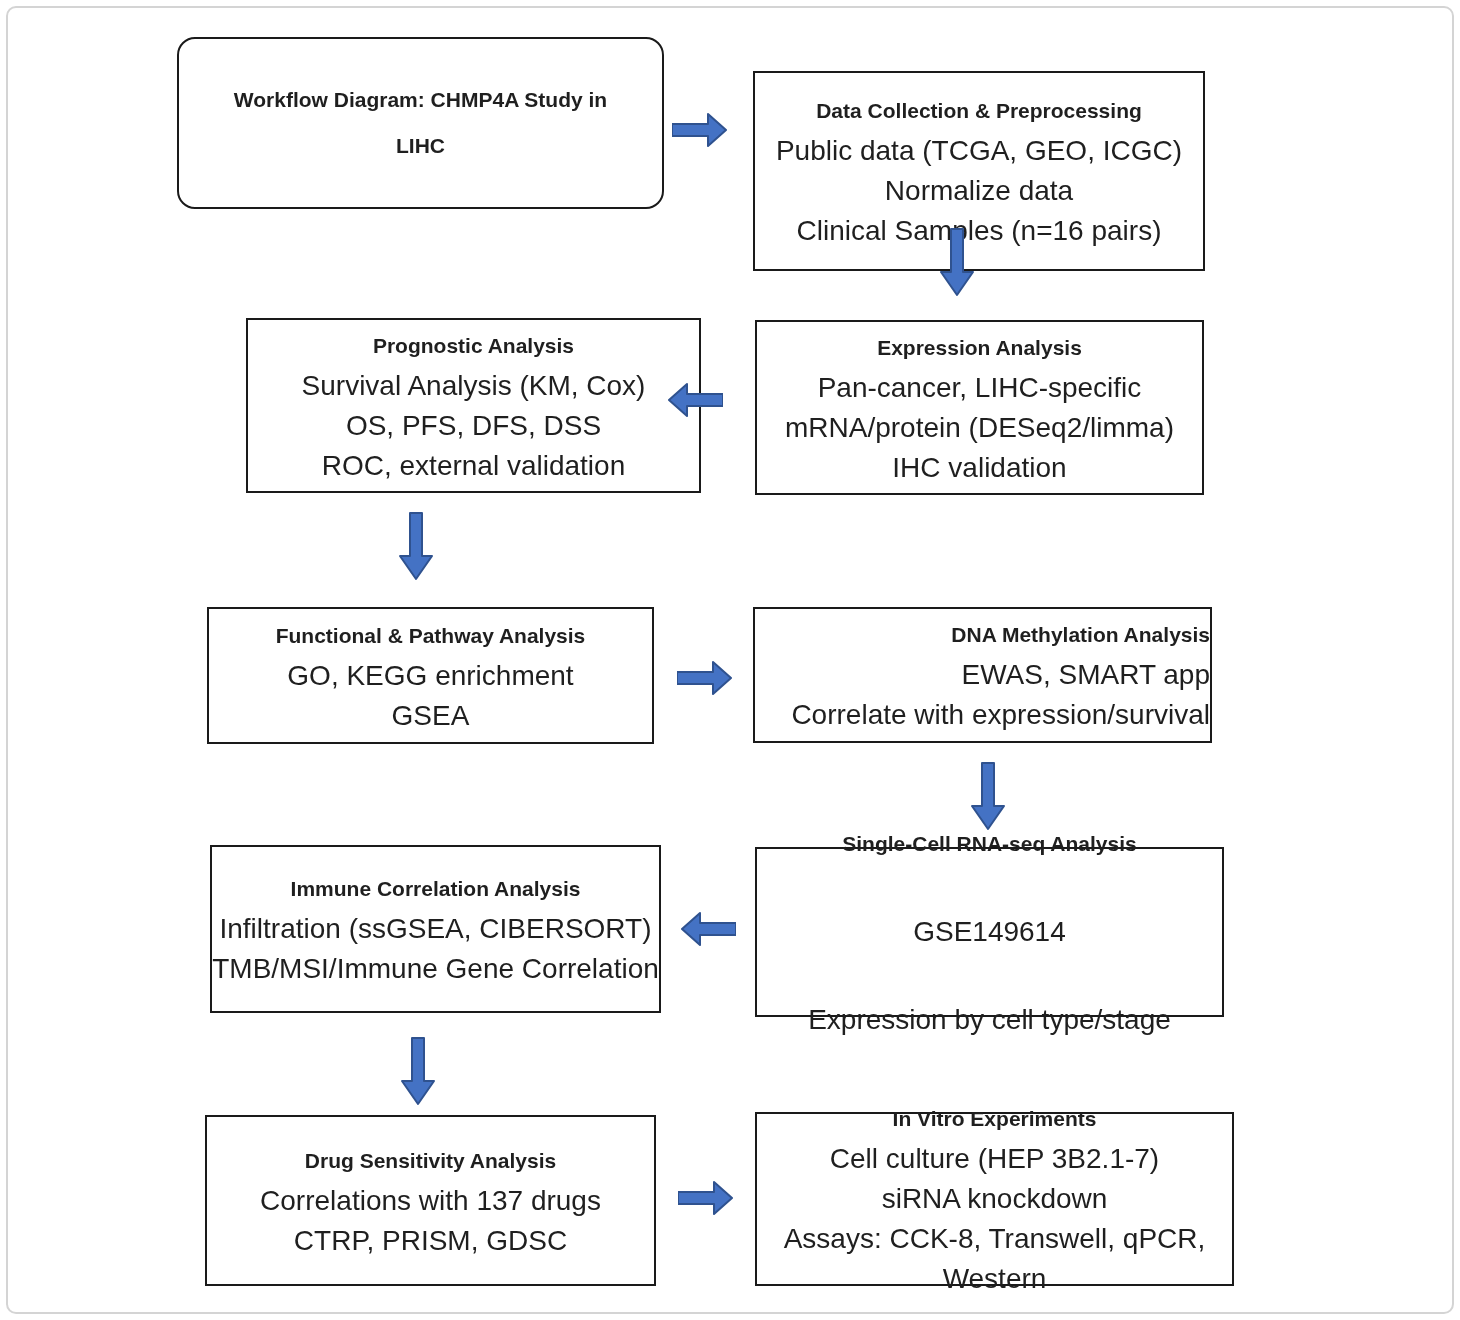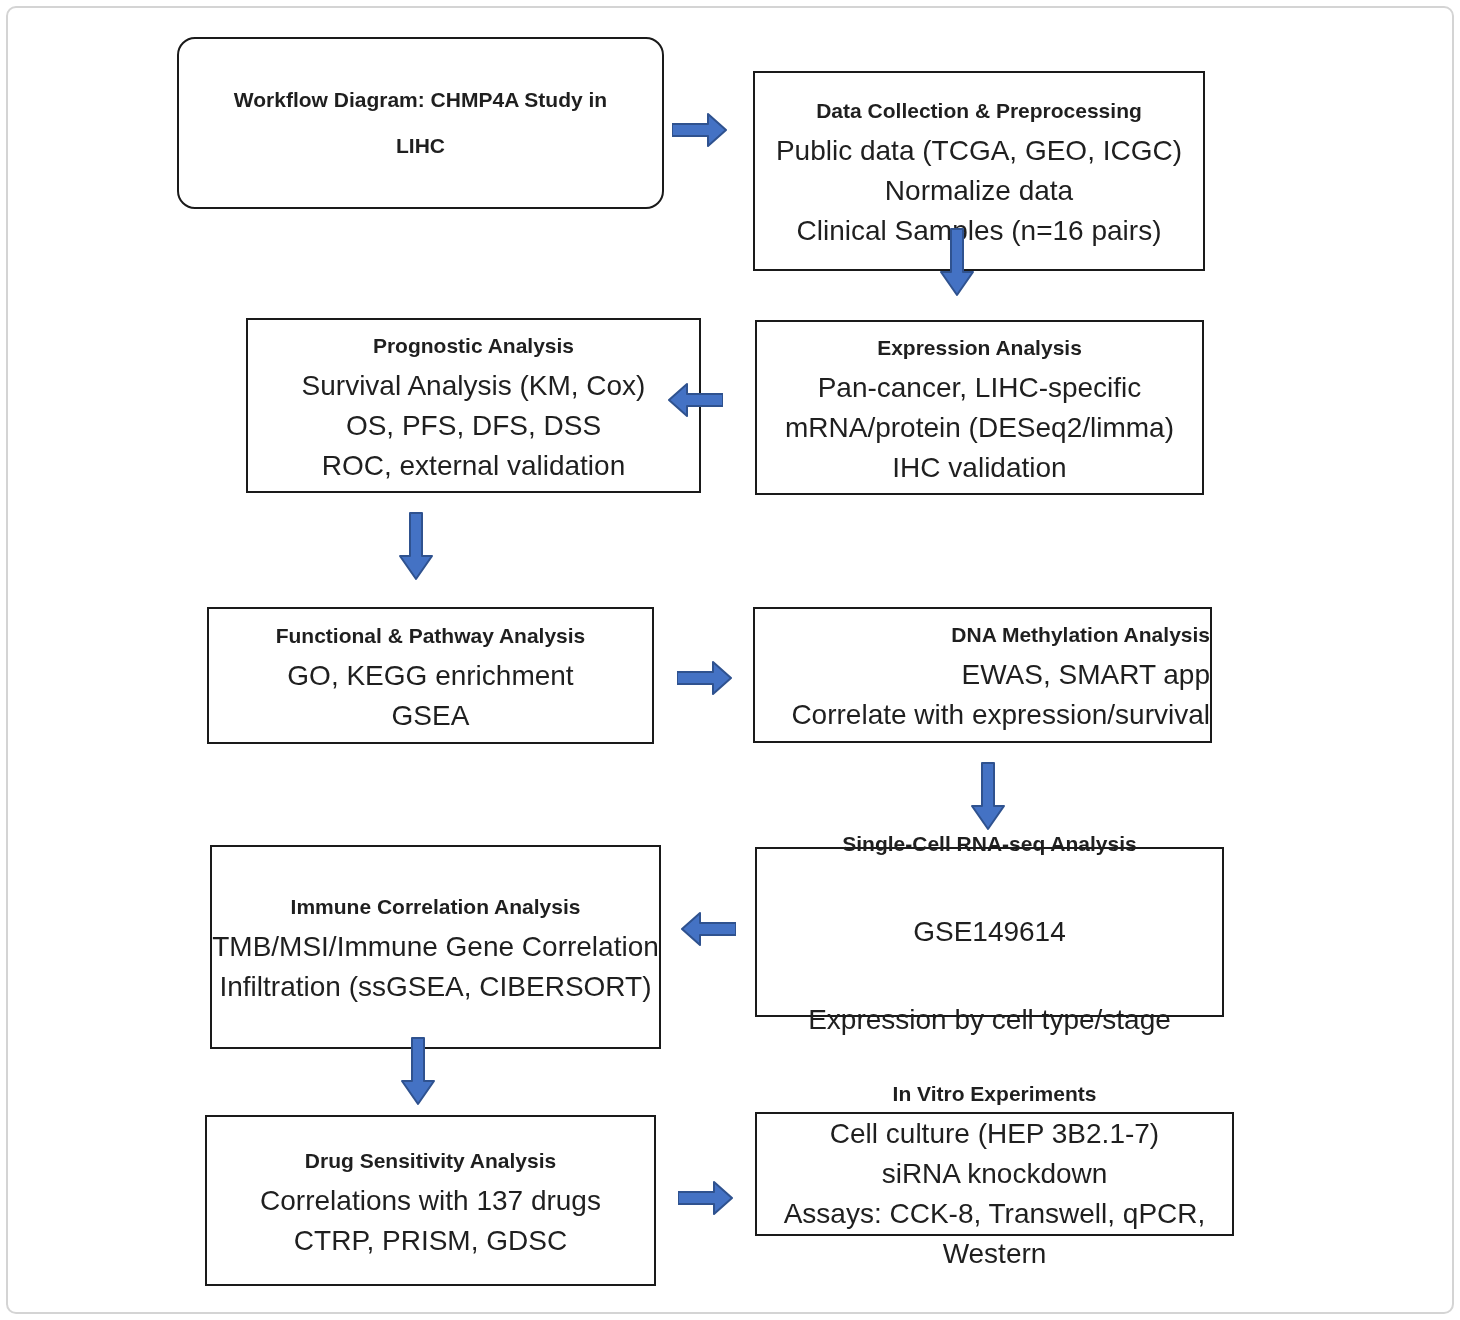--- a/index.html
+++ b/index.html
@@ -40,24 +40,24 @@
     font-weight: normal;
   }
   
   .b-workflow   { left: 177px; top: 37px;  width: 487px; height: 172px; border-radius: 18px; }
   .b-workflow .box-title { line-height: 46px; max-width: 424px; }
   .b-datacol    { left: 753px; top: 30px;  width: 452px; height: 200px; margin-top: 41px; }
   .b-prognostic { left: 198px; top: 318px; width: 455px; height: 175px; margin-left: 48px; }
   .b-expression { left: 755px; top: 320px; width: 449px; height: 175px; }
   .b-functional { left: 207px; top: 607px; width: 447px; height: 137px; }
   .b-methyl     { left: 753px; top: 607px; width: 459px; height: 136px; align-items: flex-end; }
-  .b-immune     { left: 210px; top: 845px; width: 451px; height: 204px; }
+  .b-immune     { left: 210px; top: 845px; width: 451px; height: 168px; }
   .b-singlecell { left: 755px; top: 847px; width: 469px; height: 170px; gap: 48px; }
   .b-drug       { left: 205px; top: 1115px; width: 451px; height: 171px; }
-  .b-invitro    { left: 755px; top: 1112px; width: 479px; height: 124px; }
+  .b-invitro    { left: 755px; top: 1112px; width: 479px; height: 174px; }
   
   .arrow { position: absolute; }
   .a-right-1 { left: 672px; top: 112px;  width: 56px; height: 36px; }
   .a-down-1  { left: 939px; top: 228px;  width: 36px; height: 70px; }
   .a-left-1  { left: 667px; top: 382px;  width: 56px; height: 36px; }
   .a-down-2  { left: 398px; top: 512px;  width: 36px; height: 70px; }
   .a-right-2 { left: 677px; top: 660px;  width: 56px; height: 36px; }
   .a-down-3  { left: 970px; top: 762px;  width: 36px; height: 70px; }
   .a-left-2  { left: 680px; top: 911px;  width: 56px; height: 36px; }
   .a-down-4  { left: 400px; top: 1037px; width: 36px; height: 70px; }
@@ -125,22 +125,22 @@
     <div class="box-line">EWAS, SMART app</div>
     <div class="box-line">Correlate with expression/survival</div>
   </div>
 
   <svg class="arrow a-down-3" viewBox="0 0 36 70">
     <polygon class="arrow-shape" points="12,1 24,1 24,44 34,44 18,67 2,44 12,44" stroke-width="2" stroke-linejoin="round" fill="#4472C4" stroke="#2F528F"></polygon>
   </svg>
 
   <div class="box b-immune">
     <div class="box-title">Immune Correlation Analysis</div>
+    <div class="box-line">Infiltration (ssGSEA, CIBERSORT)</div>
     <div class="box-line">TMB/MSI/Immune Gene Correlation</div>
-    <div class="box-line">Infiltration (ssGSEA, CIBERSORT)</div>
   </div>
 
   <svg class="arrow a-left-2" viewBox="0 0 56 36">
     <polygon class="arrow-shape" points="56,12 20,12 20,2 2,18 20,34 20,24 56,24" stroke-width="2" stroke-linejoin="round" fill="#4472C4" stroke="#2F528F"></polygon>
   </svg>
 
   <div class="box b-singlecell">
     <div class="box-title">Single-Cell RNA-seq Analysis</div>
     <div class="box-line">GSE149614</div>
     <div class="box-line">Expression by cell type/stage</div>

